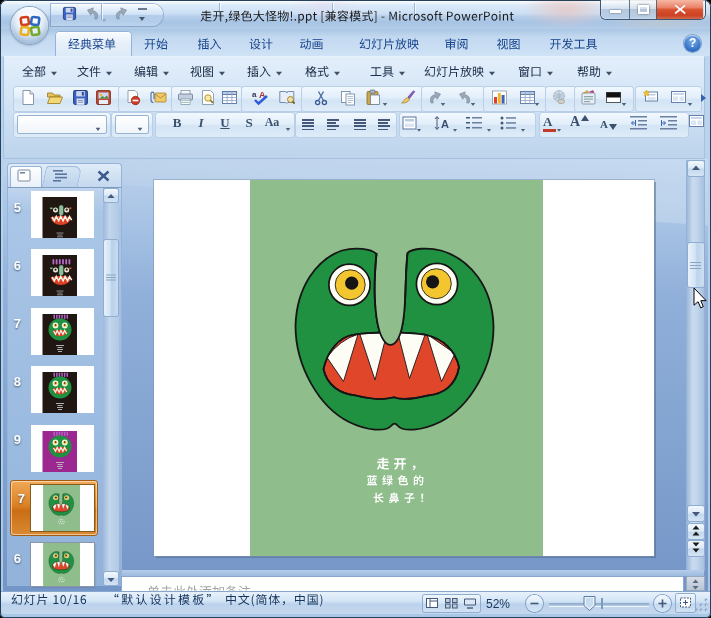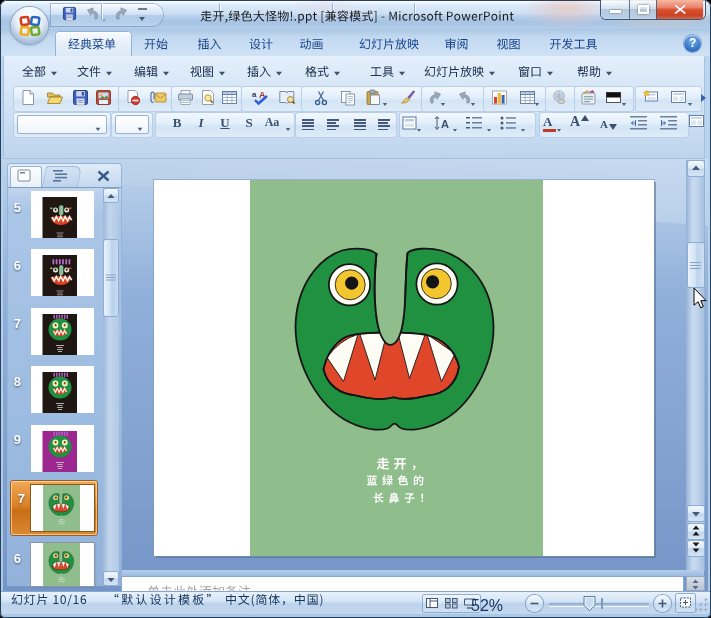--- a/index.html
+++ b/index.html
@@ -625,21 +625,21 @@
           <rect x="22.5" y="3.5" width="4.6" height="4" fill="#bcd"></rect>
           <rect x="29.5" y="3.5" width="4.6" height="4" fill="#bcd"></rect>
           <rect x="22.5" y="9" width="4.6" height="4" fill="#bcd"></rect>
           <rect x="29.5" y="9" width="4.6" height="4" fill="#bcd"></rect>
         </g>
 <path d="M41.5 4 h11 v6 h-11z" fill="#dce8f4" stroke="#44597a"></path>
         <path d="M44 13 h6" stroke="#44597a" stroke-width="1.4"></path>
         <path d="M38.5 12.9 h5" stroke="#44597a" stroke-width="0"></path>
 </svg></div>
 <div class="abs" style="left:419px;top:595px;width:20px;height:17px"></div>
-    <div class="abs" style="left:471px;top:597px;font-size:16px;color:#17365d">52%</div>
+    <div class="abs" style="left:486px;top:597px;font-size:12px;color:#17365d">52%</div>
     <div class="abs" style="left:526px;top:595px;width:17px;height:17px;border-radius:50%;background:linear-gradient(180deg,#f4f9fe,#dcebf8 45%,#c6dbf0 55%,#d6e6f5);box-shadow:0 0 0 1px #7e9ec6">
         <svg width="17" height="17">
         <path d="M4.5 8.5 h8 " stroke="#44597a" stroke-width="1.6"></path>
       </svg></div>
 <div class="abs" style="left:549px;top:602.5px;width:100px;height:3px;background:linear-gradient(180deg,#8aa6c8,#b8cde6);box-shadow:0 1px 0 rgba(255,255,255,.8)"></div>
 <div class="abs" style="left:601px;top:598px;width:1.5px;height:11px;background:#7a9ac0"></div>
 <svg class="abs" style="left:583px;top:595px" width="13" height="17">
       <path d="M1 1.5 h11 v9 l-5.5 5 -5.5 -5z" fill="#e8f1fa" stroke="#5a7ca8" stroke-width="1"></path>
       <path d="M3 3 h7 v7 l-3.5 3.2 -3.5 -3.2z" fill="#c8dcf0"></path>
     </svg>

